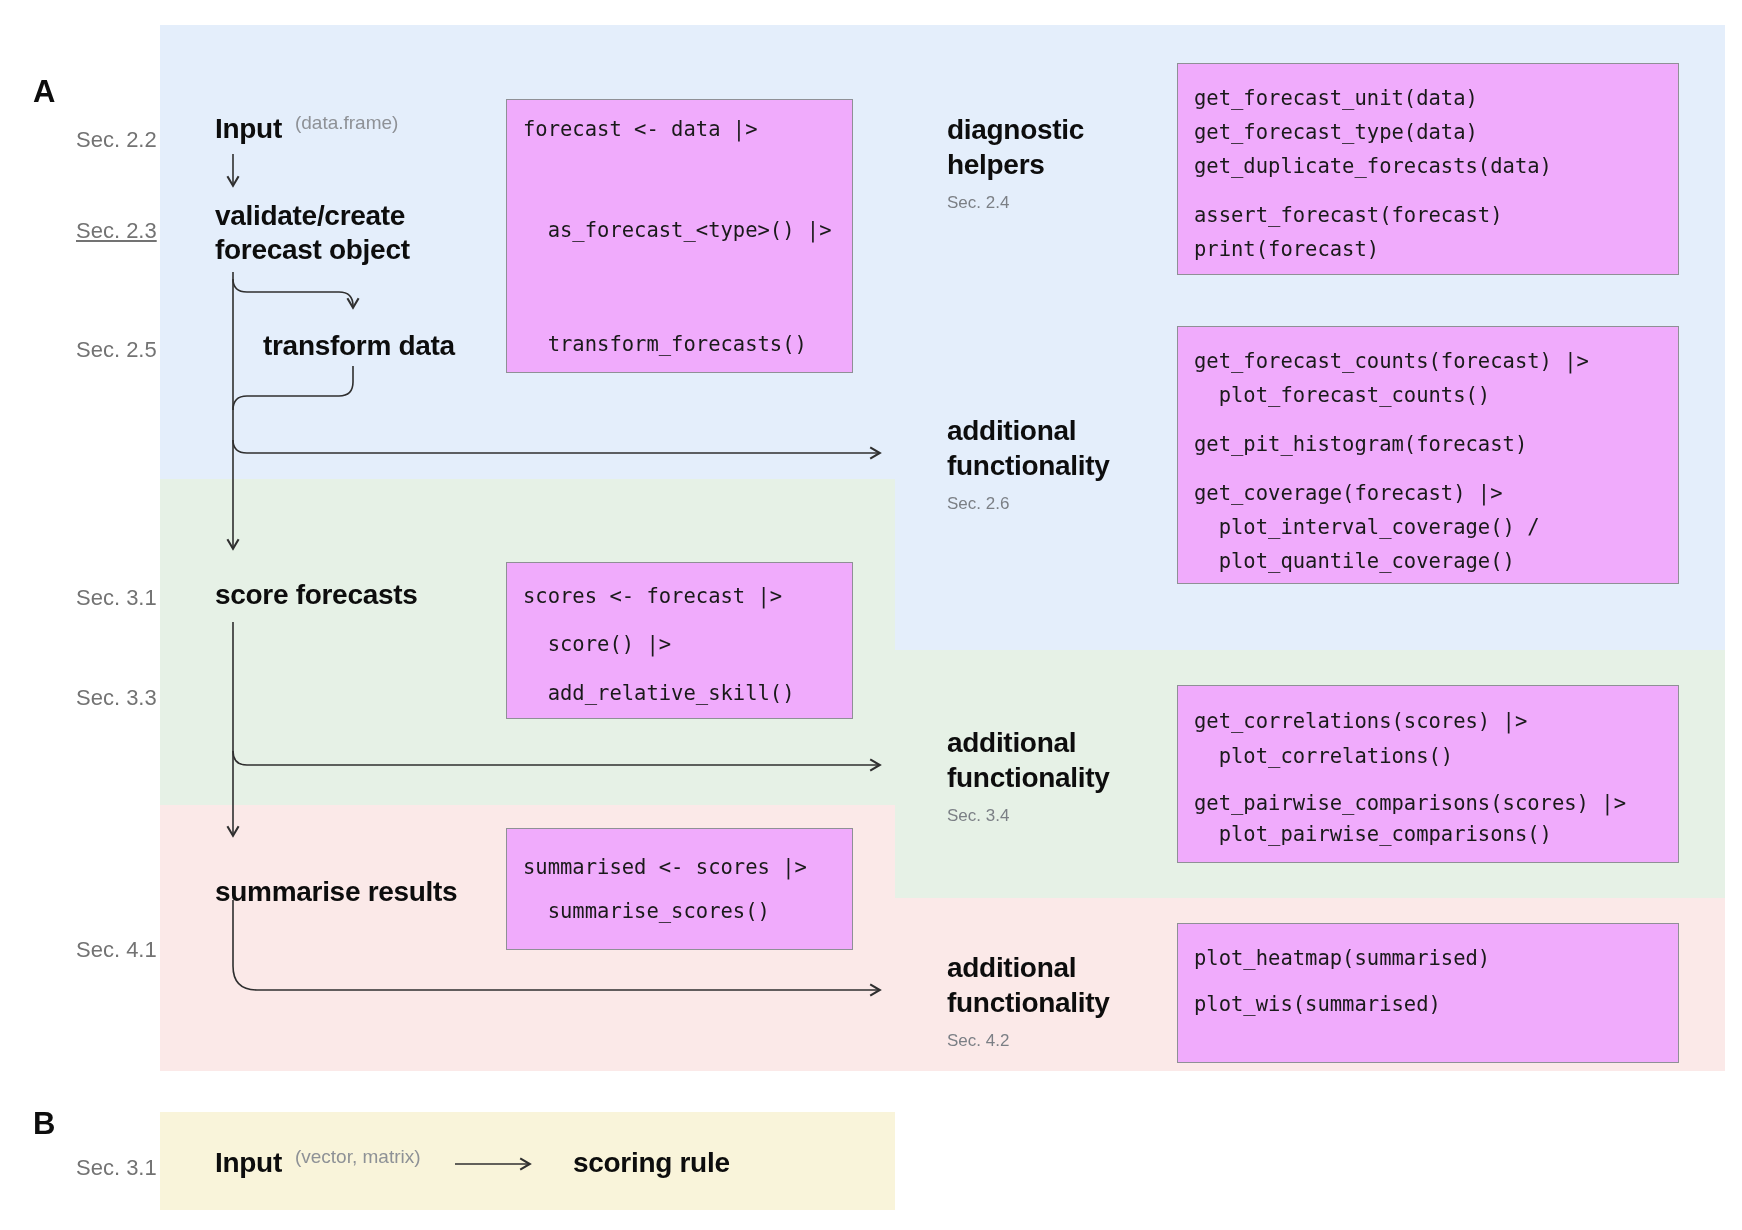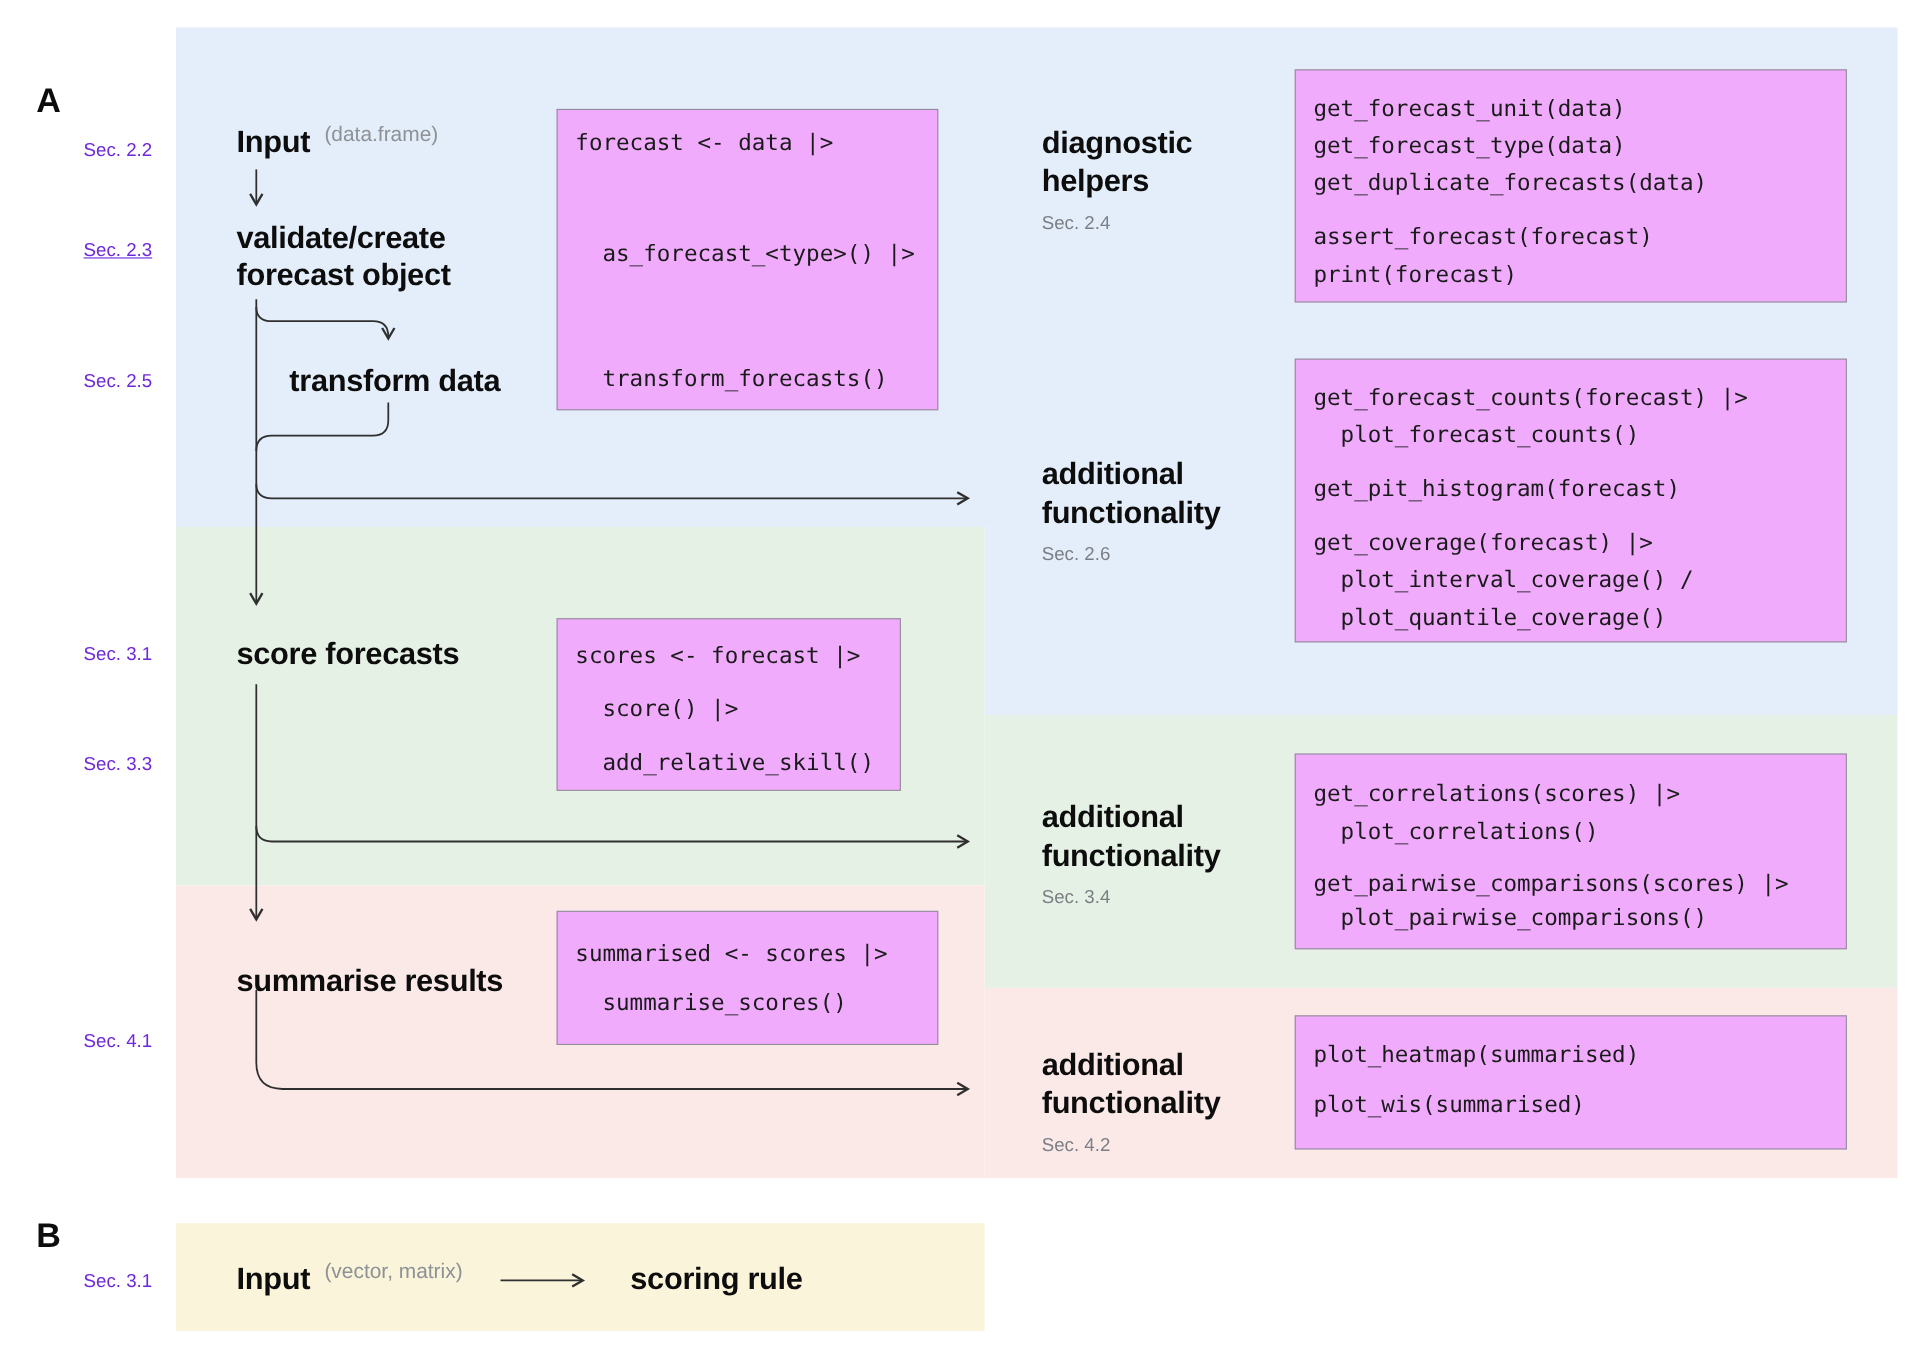--- a/index.html
+++ b/index.html
@@ -4,21 +4,21 @@
 <style>
   html,body{margin:0;padding:0;background:#ffffff;}
   .page{position:relative;width:1742px;height:1230px;background:#ffffff;overflow:hidden;
         font-family:"Liberation Sans",sans-serif;color:#111;}
   .band{position:absolute;}
   .band-blue{background:#e4eefb;}
   .band-green{background:#e6f1e6;}
   .band-pink{background:#fbe9e8;}
   .band-yellow{background:#f9f4da;}
   .panel-label{position:absolute;font-size:31px;font-weight:700;color:#0d0d0d;letter-spacing:0;}
-  .sec{position:absolute;font-size:17px;color:#6d28d9;}
+  .sec{position:absolute;font-size:22px;color:#737373;}
   .flow-title{font-size:28px;font-weight:700;color:#0d0d0d;letter-spacing:-0.3px;line-height:34px;}
   .flow-sub{font-size:19px;color:#8e9196;font-weight:400;}
   .flow-block{position:absolute;display:flex;align-items:flex-start;gap:13px;}
   .flow-multiline{position:absolute;}
   .flow-multiline div{font-size:28px;font-weight:700;letter-spacing:-0.3px;line-height:34px;color:#0d0d0d;}
   .codebox{position:absolute;background:#f0abfc;border:1.5px solid #8f9096;box-sizing:border-box;}
   .code-line{position:absolute;left:16px;font-family:"DejaVu Sans Mono","Liberation Mono",monospace;
              font-size:20.5px;line-height:24px;color:#1a1a1a;white-space:pre;}
   .rh{position:absolute;left:947px;}
   .rh-line{font-size:28px;font-weight:700;letter-spacing:-0.3px;line-height:35px;color:#0d0d0d;}
@@ -99,21 +99,21 @@
     <div class="rh-line">additional</div>
     <div class="rh-line">functionality</div>
     <div class="rh-sec">Sec. 4.2</div>
   </div>
 
   <div class="codebox" style="left:506px;top:99px;width:347px;height:274px;">
     <div class="code-line" style="top:17px;">forecast &lt;- data |&gt;</div>
     <div class="code-line" style="top:118px;">  as_forecast_&lt;type&gt;() |&gt;</div>
     <div class="code-line" style="top:232px;">  transform_forecasts()</div>
   </div>
-  <div class="codebox" style="left:506px;top:562px;width:313px;height:157px;">
+  <div class="codebox" style="left:506px;top:562px;width:347px;height:157px;">
     <div class="code-line" style="top:21px;">scores &lt;- forecast |&gt;</div>
     <div class="code-line" style="top:69px;">  score() |&gt;</div>
     <div class="code-line" style="top:118px;">  add_relative_skill()</div>
   </div>
   <div class="codebox" style="left:506px;top:828px;width:347px;height:122px;">
     <div class="code-line" style="top:26px;">summarised &lt;- scores |&gt;</div>
     <div class="code-line" style="top:70px;">  summarise_scores()</div>
   </div>
 
   <div class="codebox" style="left:1177px;top:63px;width:502px;height:212px;">
@@ -130,21 +130,21 @@
     <div class="code-line" style="top:154px;">get_coverage(forecast) |&gt;</div>
     <div class="code-line" style="top:188px;">  plot_interval_coverage() /</div>
     <div class="code-line" style="top:222px;">  plot_quantile_coverage()</div>
   </div>
   <div class="codebox" style="left:1177px;top:685px;width:502px;height:178px;">
     <div class="code-line" style="top:23px;">get_correlations(scores) |&gt;</div>
     <div class="code-line" style="top:58px;">  plot_correlations()</div>
     <div class="code-line" style="top:105px;">get_pairwise_comparisons(scores) |&gt;</div>
     <div class="code-line" style="top:136px;">  plot_pairwise_comparisons()</div>
   </div>
-  <div class="codebox" style="left:1177px;top:923px;width:502px;height:122px;">
+  <div class="codebox" style="left:1177px;top:923px;width:502px;height:140px;">
     <div class="code-line" style="top:22px;">plot_heatmap(summarised)</div>
     <div class="code-line" style="top:68px;">plot_wis(summarised)</div>
   </div>
 
   <div class="flow-block" style="left:215px;top:1146px;">
     <span class="flow-title">Input</span>
     <span class="flow-sub">(vector, matrix)</span>
   </div>
   <div class="flow-title" style="position:absolute;left:573px;top:1146px;">scoring rule</div>
 

